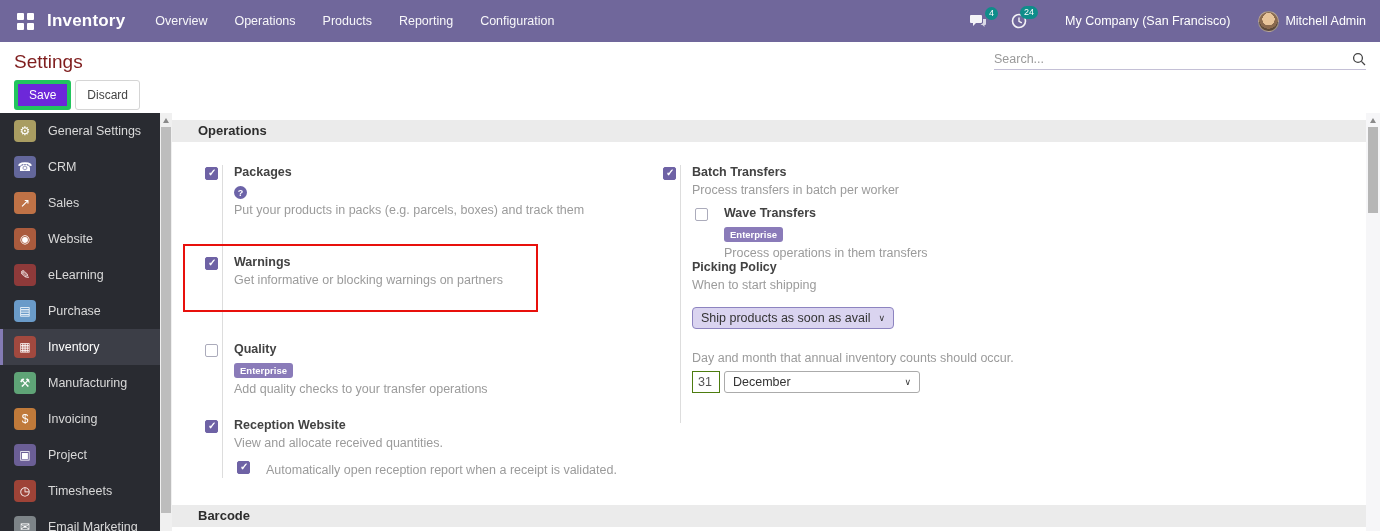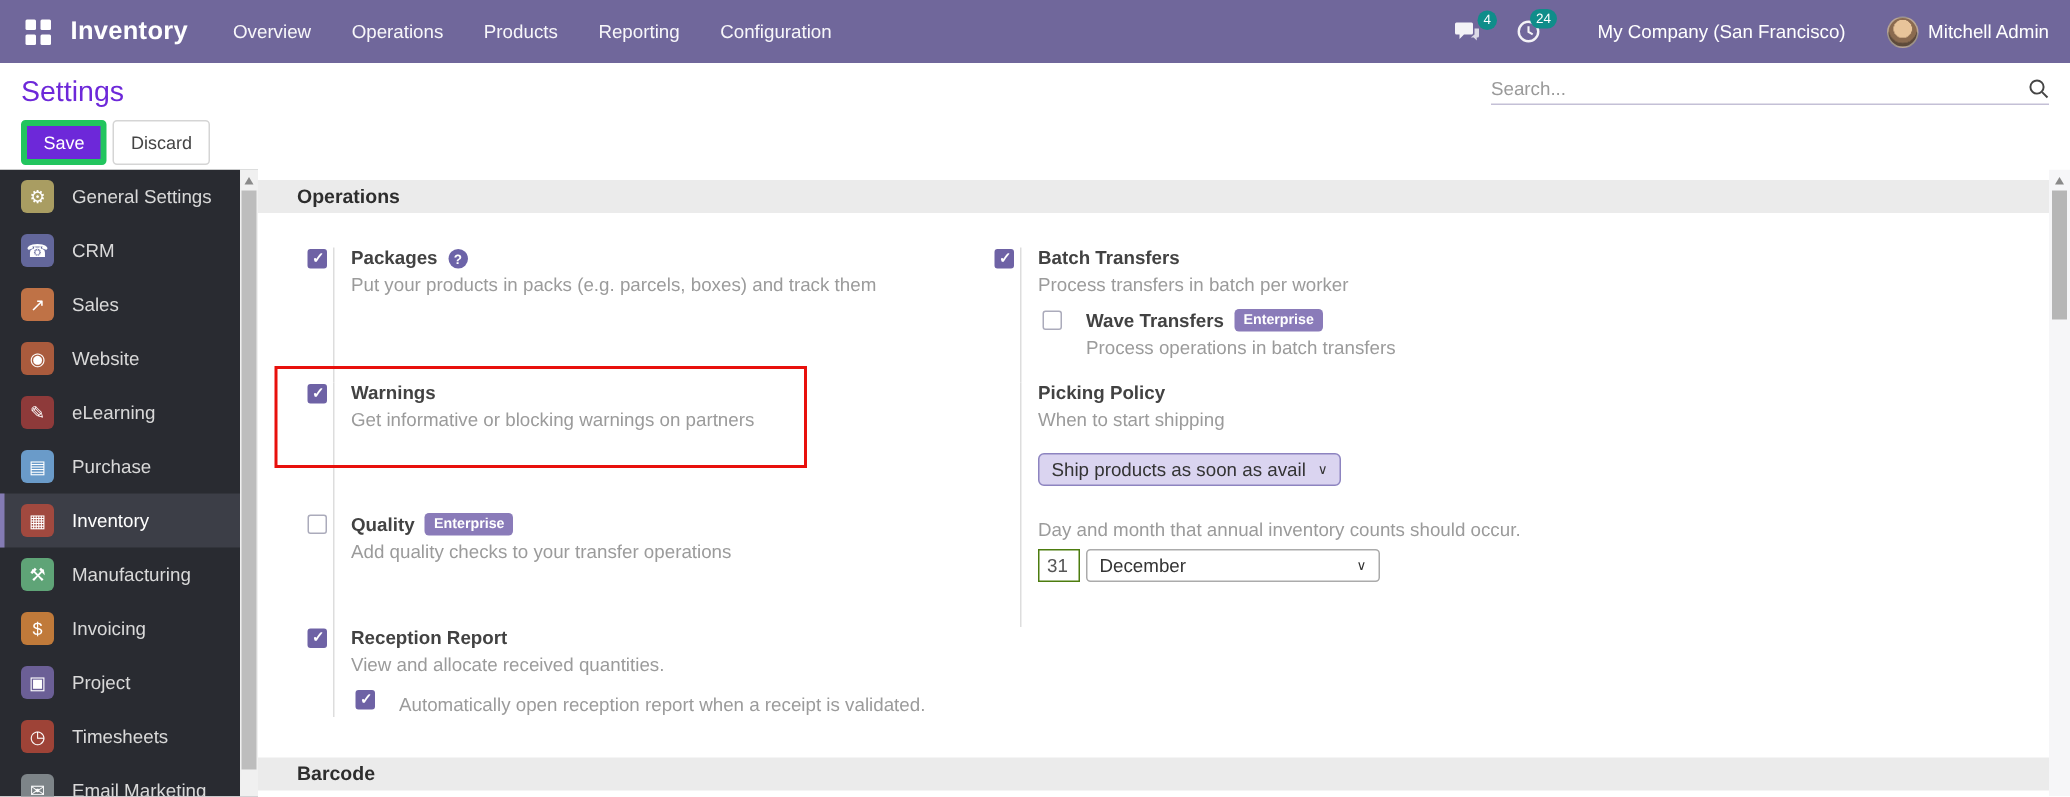--- a/index.html
+++ b/index.html
@@ -18,21 +18,21 @@
   .nav-badge { position:absolute; top:-7px; right:-11px; background:#0f8d8a; color:#fff;
     font-size:9px; line-height:1; padding:2px 4px; border-radius:8px; min-width:9px; text-align:center; }
   .nav-company { font-size:12.5px; margin:0 28px 0 14px; cursor:pointer; }
   .avatar { width:21px; height:21px; border-radius:50%; margin-right:6px;
     background:radial-gradient(circle at 50% 38%, #e8c49a 0 40%, #8a6a4f 41% 62%, #5d4a3a 63% 100%);
     border:1px solid rgba(255,255,255,.4); }
   .nav-user { font-size:12.5px; margin-right:14px; cursor:pointer; }
 
   
   .control-panel { height:71px; padding:9px 14px 0 14px; position:relative; background:#fff; }
-  .cp-title { font-size:19px; color:#6d28d9; }
+  .cp-title { font-size:19px; color:#7f1d1d; }
   .cp-buttons { margin-top:7px; display:flex; gap:4px; }
   .btn { font-size:12px; padding:4px 11px; border-radius:3px; cursor:pointer;
     font-family:"Liberation Sans", sans-serif; }
   .btn-save { background:#6d28d9; color:#fff; border:4px solid #22c55e; }
   .btn-discard { background:#fff; color:#444; border:1px solid #d5d5d5; }
   .search-wrap { position:absolute; right:14px; top:10px; width:372px; border-bottom:1px solid #c4c0d6;
     display:flex; align-items:center; padding-bottom:3px; }
   .search-input { flex:1; border:none; outline:none; font-size:12.5px; color:#555;
     font-family:"Liberation Sans", sans-serif; }
   .search-input::placeholder { color:#9a9a9a; }
@@ -70,21 +70,21 @@
 
   .o-box { display:flex; position:relative; }
   .o-box.h90 { min-height:90px; } .o-box.h87 { min-height:87px; } .o-box.h76 { min-height:76px; }
   .cb-cell { width:22px; flex:0 0 22px; padding-left:5px; padding-top:1px; }
   .cb { display:inline-block; width:13px; height:13px; border-radius:2px; border:1px solid #ababbb;
     background:#fff; position:relative; cursor:pointer; }
   .cb[data-checked="true"] { background:#6e62a5; border-color:#6e62a5; }
   .cb[data-checked="true"]::after { content:"✓"; position:absolute; left:2px; top:-1px;
     color:#fff; font-size:10px; font-weight:bold; }
   .box-text { border-left:1px solid #ddd; padding-left:11px; flex:1; }
-  .box-label-row { display:flex; align-items:flex-end; gap:7px; }
+  .box-label-row { display:flex; align-items:flex-start; gap:7px;flex-direction:column; }
   .box-label { font-size:12.5px; font-weight:bold; color:#424242; }
   .help-icon { width:13px; height:13px; border-radius:50%; background:#6c63a8; color:#fff;
     font-size:9px; font-weight:bold; display:inline-flex; align-items:center; justify-content:center; cursor:pointer; }
   .badge-enterprise { background:#8a7bb9; color:#fff; font-size:9.5px; font-weight:bold;
     padding:2px 6px; border-radius:3px; }
   .box-desc { font-size:12.5px; color:#9b9b9b; margin-top:4px; }
   .sub-box { display:flex; margin-top:9px; }
   .sub-cb-cell { padding-left:3px; width:32px; flex:0 0 32px; padding-top:1px; }
   .red-overlay { position:absolute; left:-17px; top:-11px; width:355px; height:68px;
     border:2px solid #e8100c; pointer-events:none; }
@@ -248,21 +248,21 @@
               <span class="badge-enterprise">Enterprise</span>
             </div>
             <div class="box-desc">Add quality checks to your transfer operations</div>
           </div>
         </div>
 
         <div class="o-box">
           <div class="cb-cell"><span class="cb" data-checked="true"></span></div>
           <div class="box-text">
             <div class="box-label-row">
-              <span class="box-label">Reception Report</span>
+              <span class="box-label">Reception Website</span>
             </div>
             <div class="box-desc">View and allocate received quantities.</div>
             <div class="sub-box">
               <div class="sub-cb-cell"><span class="cb" data-checked="true"></span></div>
               <div>
                 <div class="box-desc">Automatically open reception report when a receipt is validated.</div>
               </div>
             </div>
           </div>
         </div>
@@ -278,21 +278,21 @@
               <span class="box-label">Batch Transfers</span>
             </div>
             <div class="box-desc">Process transfers in batch per worker</div>
             <div class="sub-box">
               <div class="sub-cb-cell"><span class="cb" data-checked="false"></span></div>
               <div>
                 <div class="box-label-row">
                   <span class="box-label">Wave Transfers</span>
                   <span class="badge-enterprise">Enterprise</span>
                 </div>
-                <div class="box-desc">Process operations in batch transfers</div>
+                <div class="box-desc">Process operations in them transfers</div>
               </div>
             </div>
           </div>
         </div>
 
         <div class="o-box h87">
           <div class="cb-cell"></div>
           <div class="box-text">
             <div class="box-label-row">
               <span class="box-label">Picking Policy</span>

